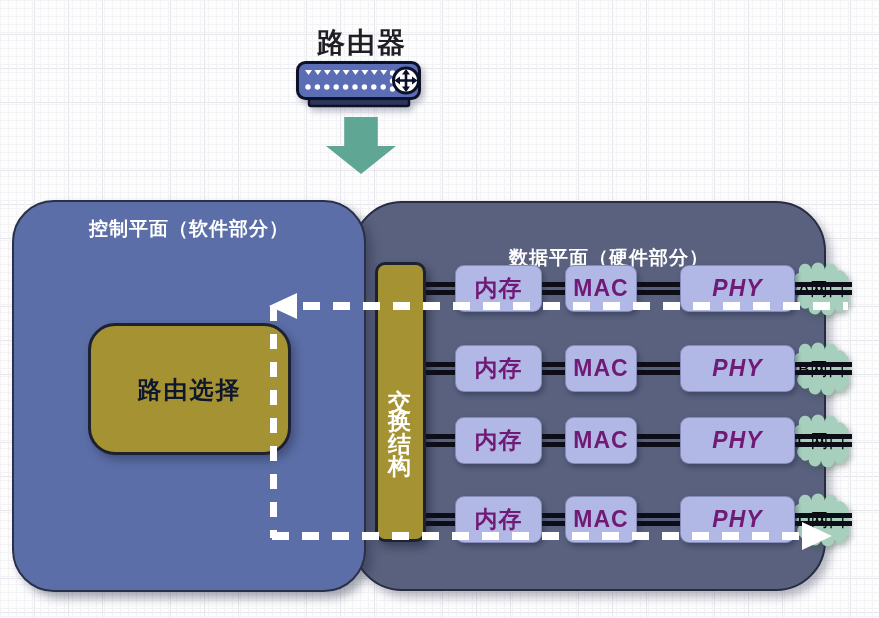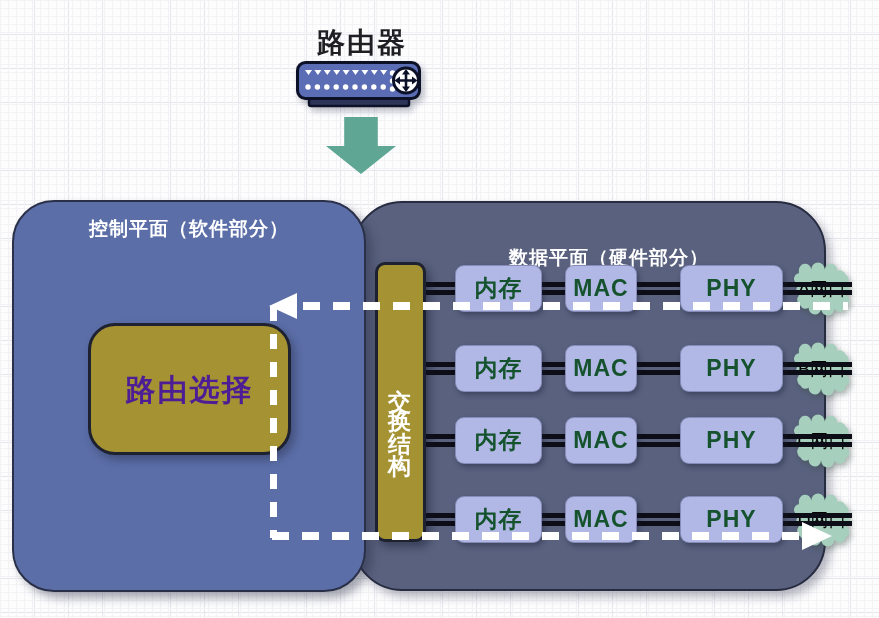--- a/index.html
+++ b/index.html
@@ -40,21 +40,21 @@
   }
   .panel-title{position:absolute;height:28px;color:#fff;font-size:19px;font-weight:600;text-align:center;letter-spacing:1px;}
   #left-title{left:12px;top:216px;width:354px;}
   #right-title{left:372px;top:214px;width:474px;margin-top:31px;}
 
   
   #processor{
     position:absolute;left:88px;top:323px;width:203px;height:132px;border-radius:27px;
     background:#a59233;border:3px solid #1d2130;box-sizing:border-box;
     display:flex;flex-direction:column;align-items:center;justify-content:center;
-    color:#4c1d95;font-size:30px;font-weight:600;line-height:37px;letter-spacing:2px;
+    color:#0f172a;font-size:24px;font-weight:600;line-height:37px;letter-spacing:2px;
     box-shadow:4px 5px 8px rgba(30,35,60,.4);
   }
 
   
   #fabric{
     position:absolute;left:375px;top:262px;width:51px;height:280px;border-radius:10px;
     background:#a59233;border:3px solid #1d2130;box-sizing:border-box;
     display:flex;align-items:center;justify-content:center;
     box-shadow:4px 5px 8px rgba(20,25,45,.45);
   }
@@ -67,26 +67,26 @@
   .hw-row{position:absolute;left:420px;width:440px;height:47px;}
   .row-a{top:265px;} .row-b{top:345px;} .row-c{top:417px;} .row-d{top:496px;}
   .bus{
     position:absolute;left:0;top:17px;width:432px;height:13px;
     background:linear-gradient(180deg,#0c0d16 0 5px,transparent 5px 8px,#0c0d16 8px 13px);
   }
   .chip{
     position:absolute;top:0;height:47px;border-radius:9px;background:#b1b8e5;
     border:1px solid rgba(35,40,75,.3);box-sizing:border-box;
     display:flex;align-items:center;justify-content:center;
-    color:#14532d;font-size:23px;font-weight:600;letter-spacing:1px;
+    color:#701a75;font-size:23px;font-weight:600;letter-spacing:1px;
     box-shadow:2px 3px 5px rgba(25,30,55,.4);
   }
   .chip-mem{left:35px;width:87px;}
   .chip-mac{left:145px;width:72px;}
-  .chip-phy{left:260px;width:103px;}
+  .chip-phy{left:260px;width:115px;font-style:italic;}
   .port{position:absolute;left:370px;top:-3px;width:64px;height:54px;}
   .port svg{position:absolute;left:0;top:0;filter:drop-shadow(2px 3px 3px rgba(55,75,65,.45));}
   .port .port-label{
     position:absolute;inset:0;display:flex;align-items:center;justify-content:center;
     color:#000;font-size:18px;font-weight:500;
   }
 
   
   .dash-h{height:8px;background:repeating-linear-gradient(90deg,#fff 0 17px,transparent 17px 30px);}
   .dash-v{width:7px;background:repeating-linear-gradient(180deg,#fff 0 15px,transparent 15px 28px);}

